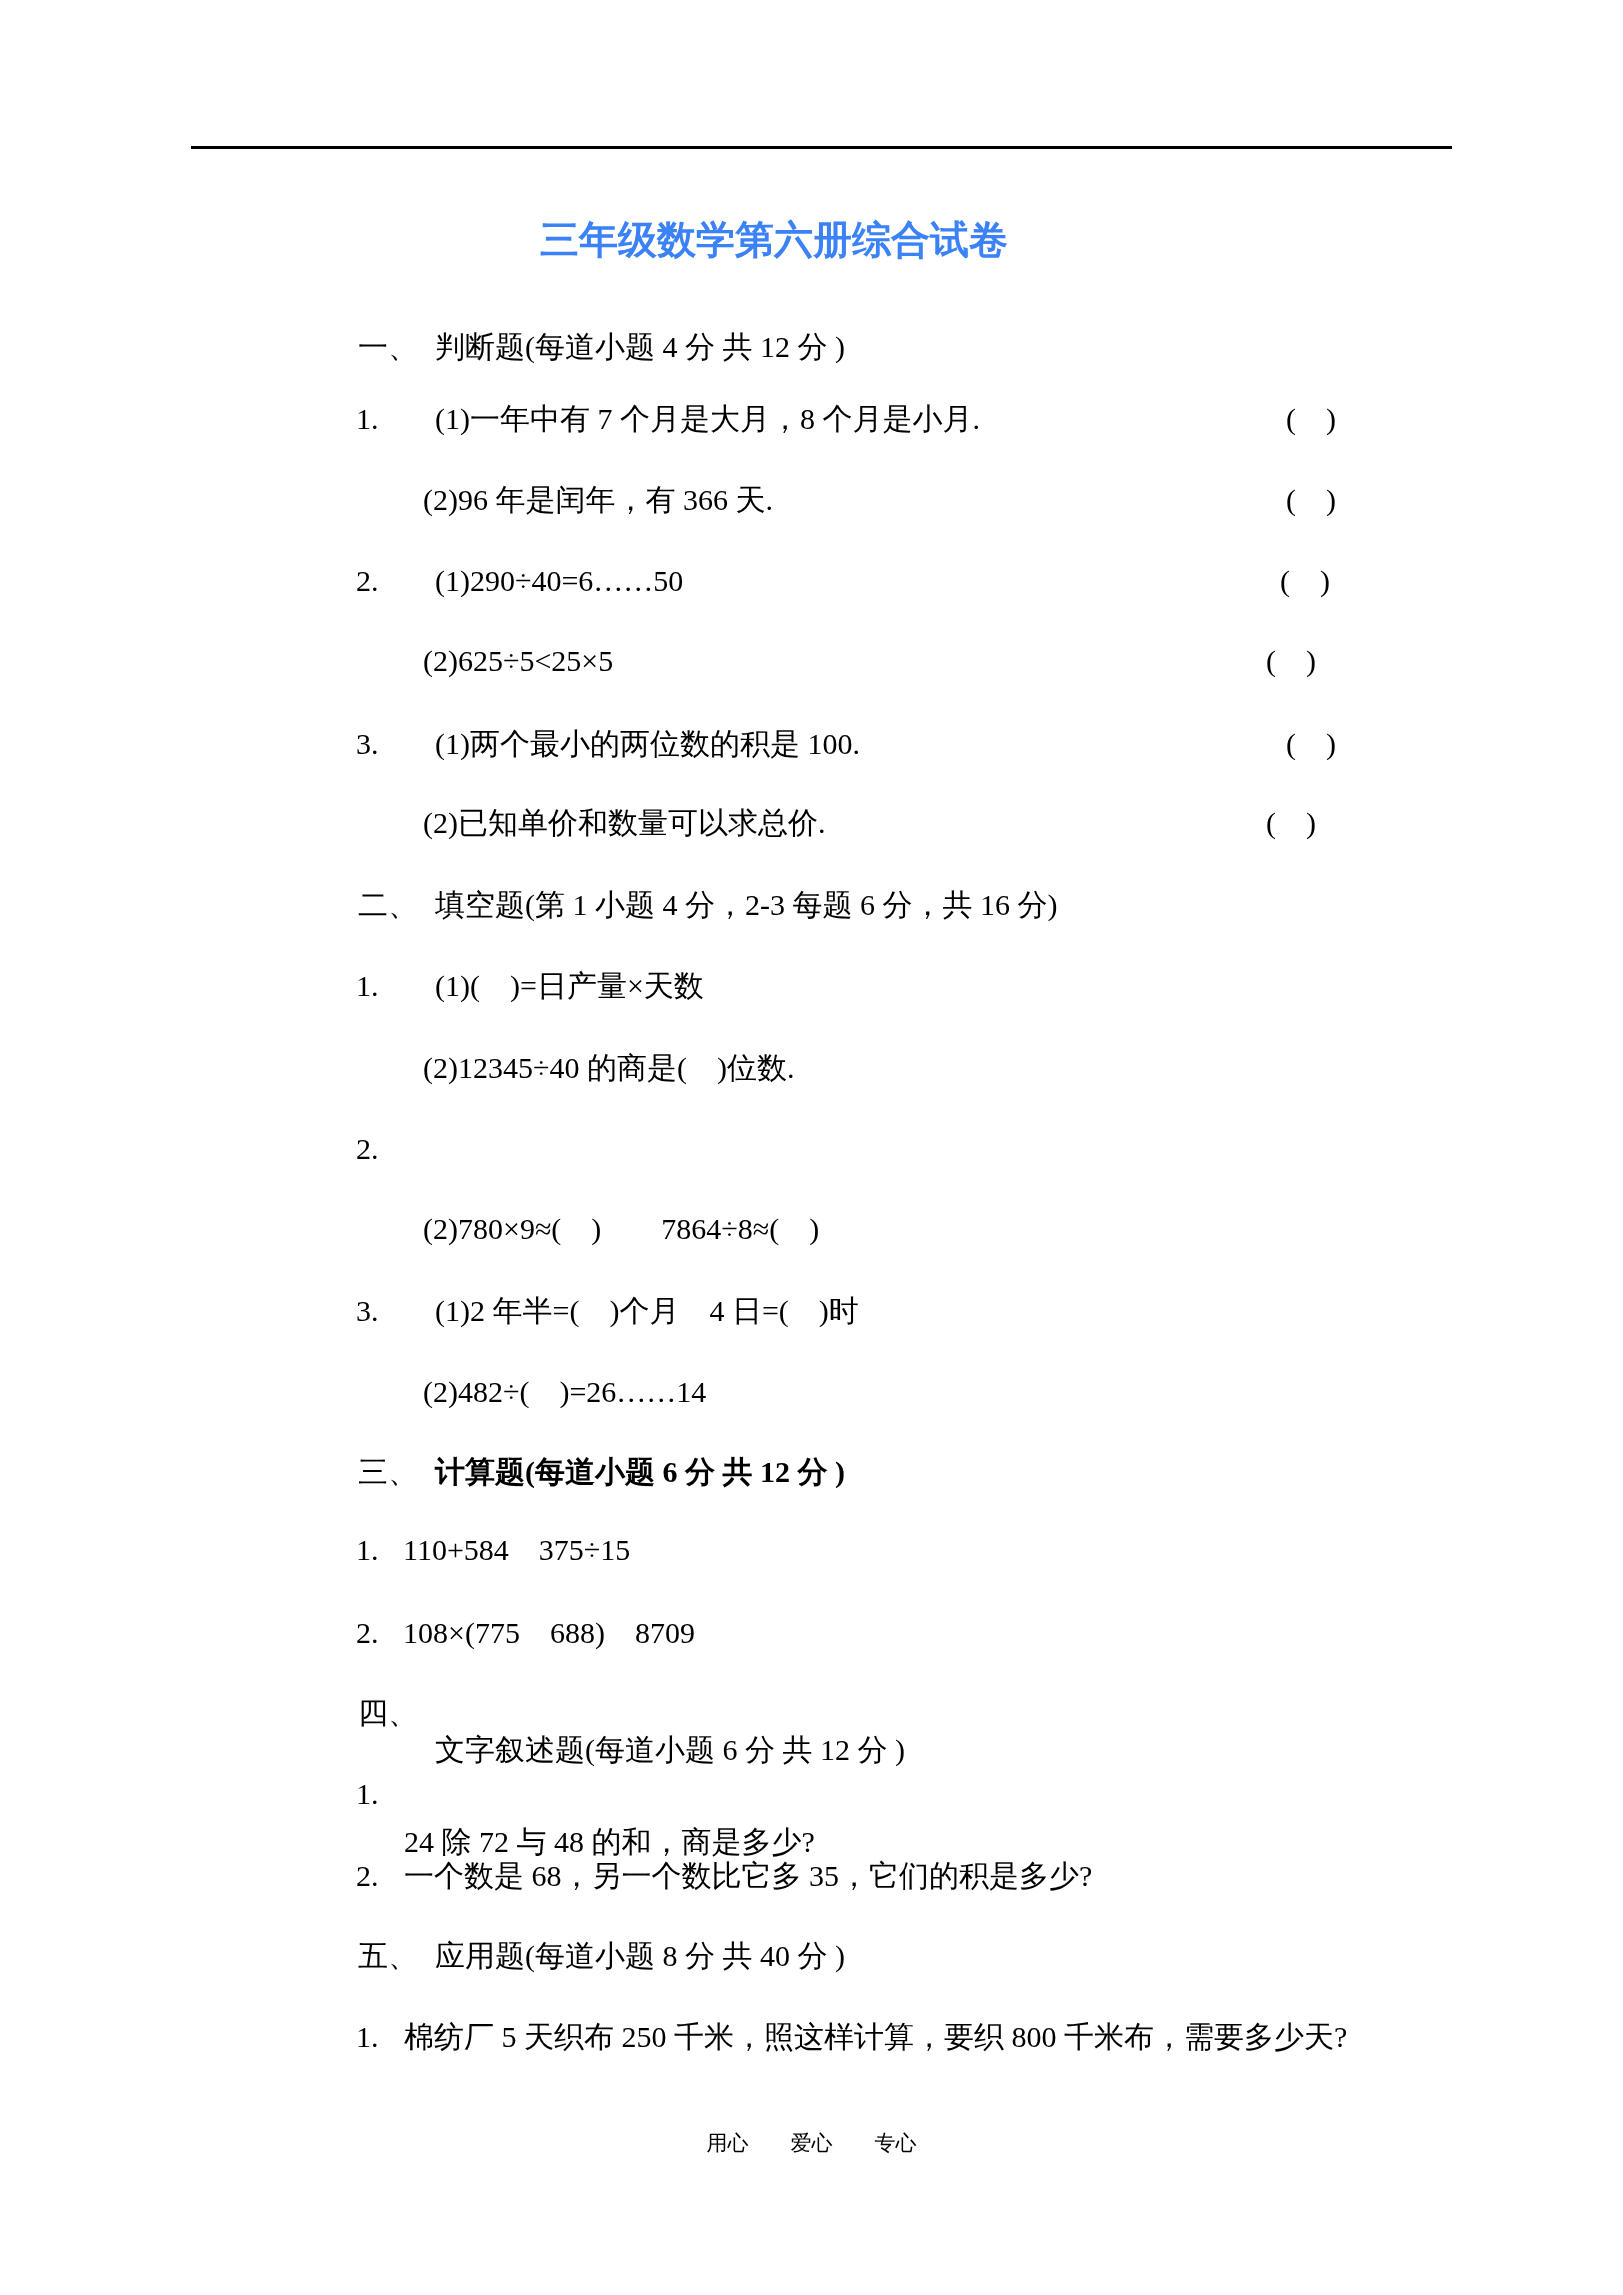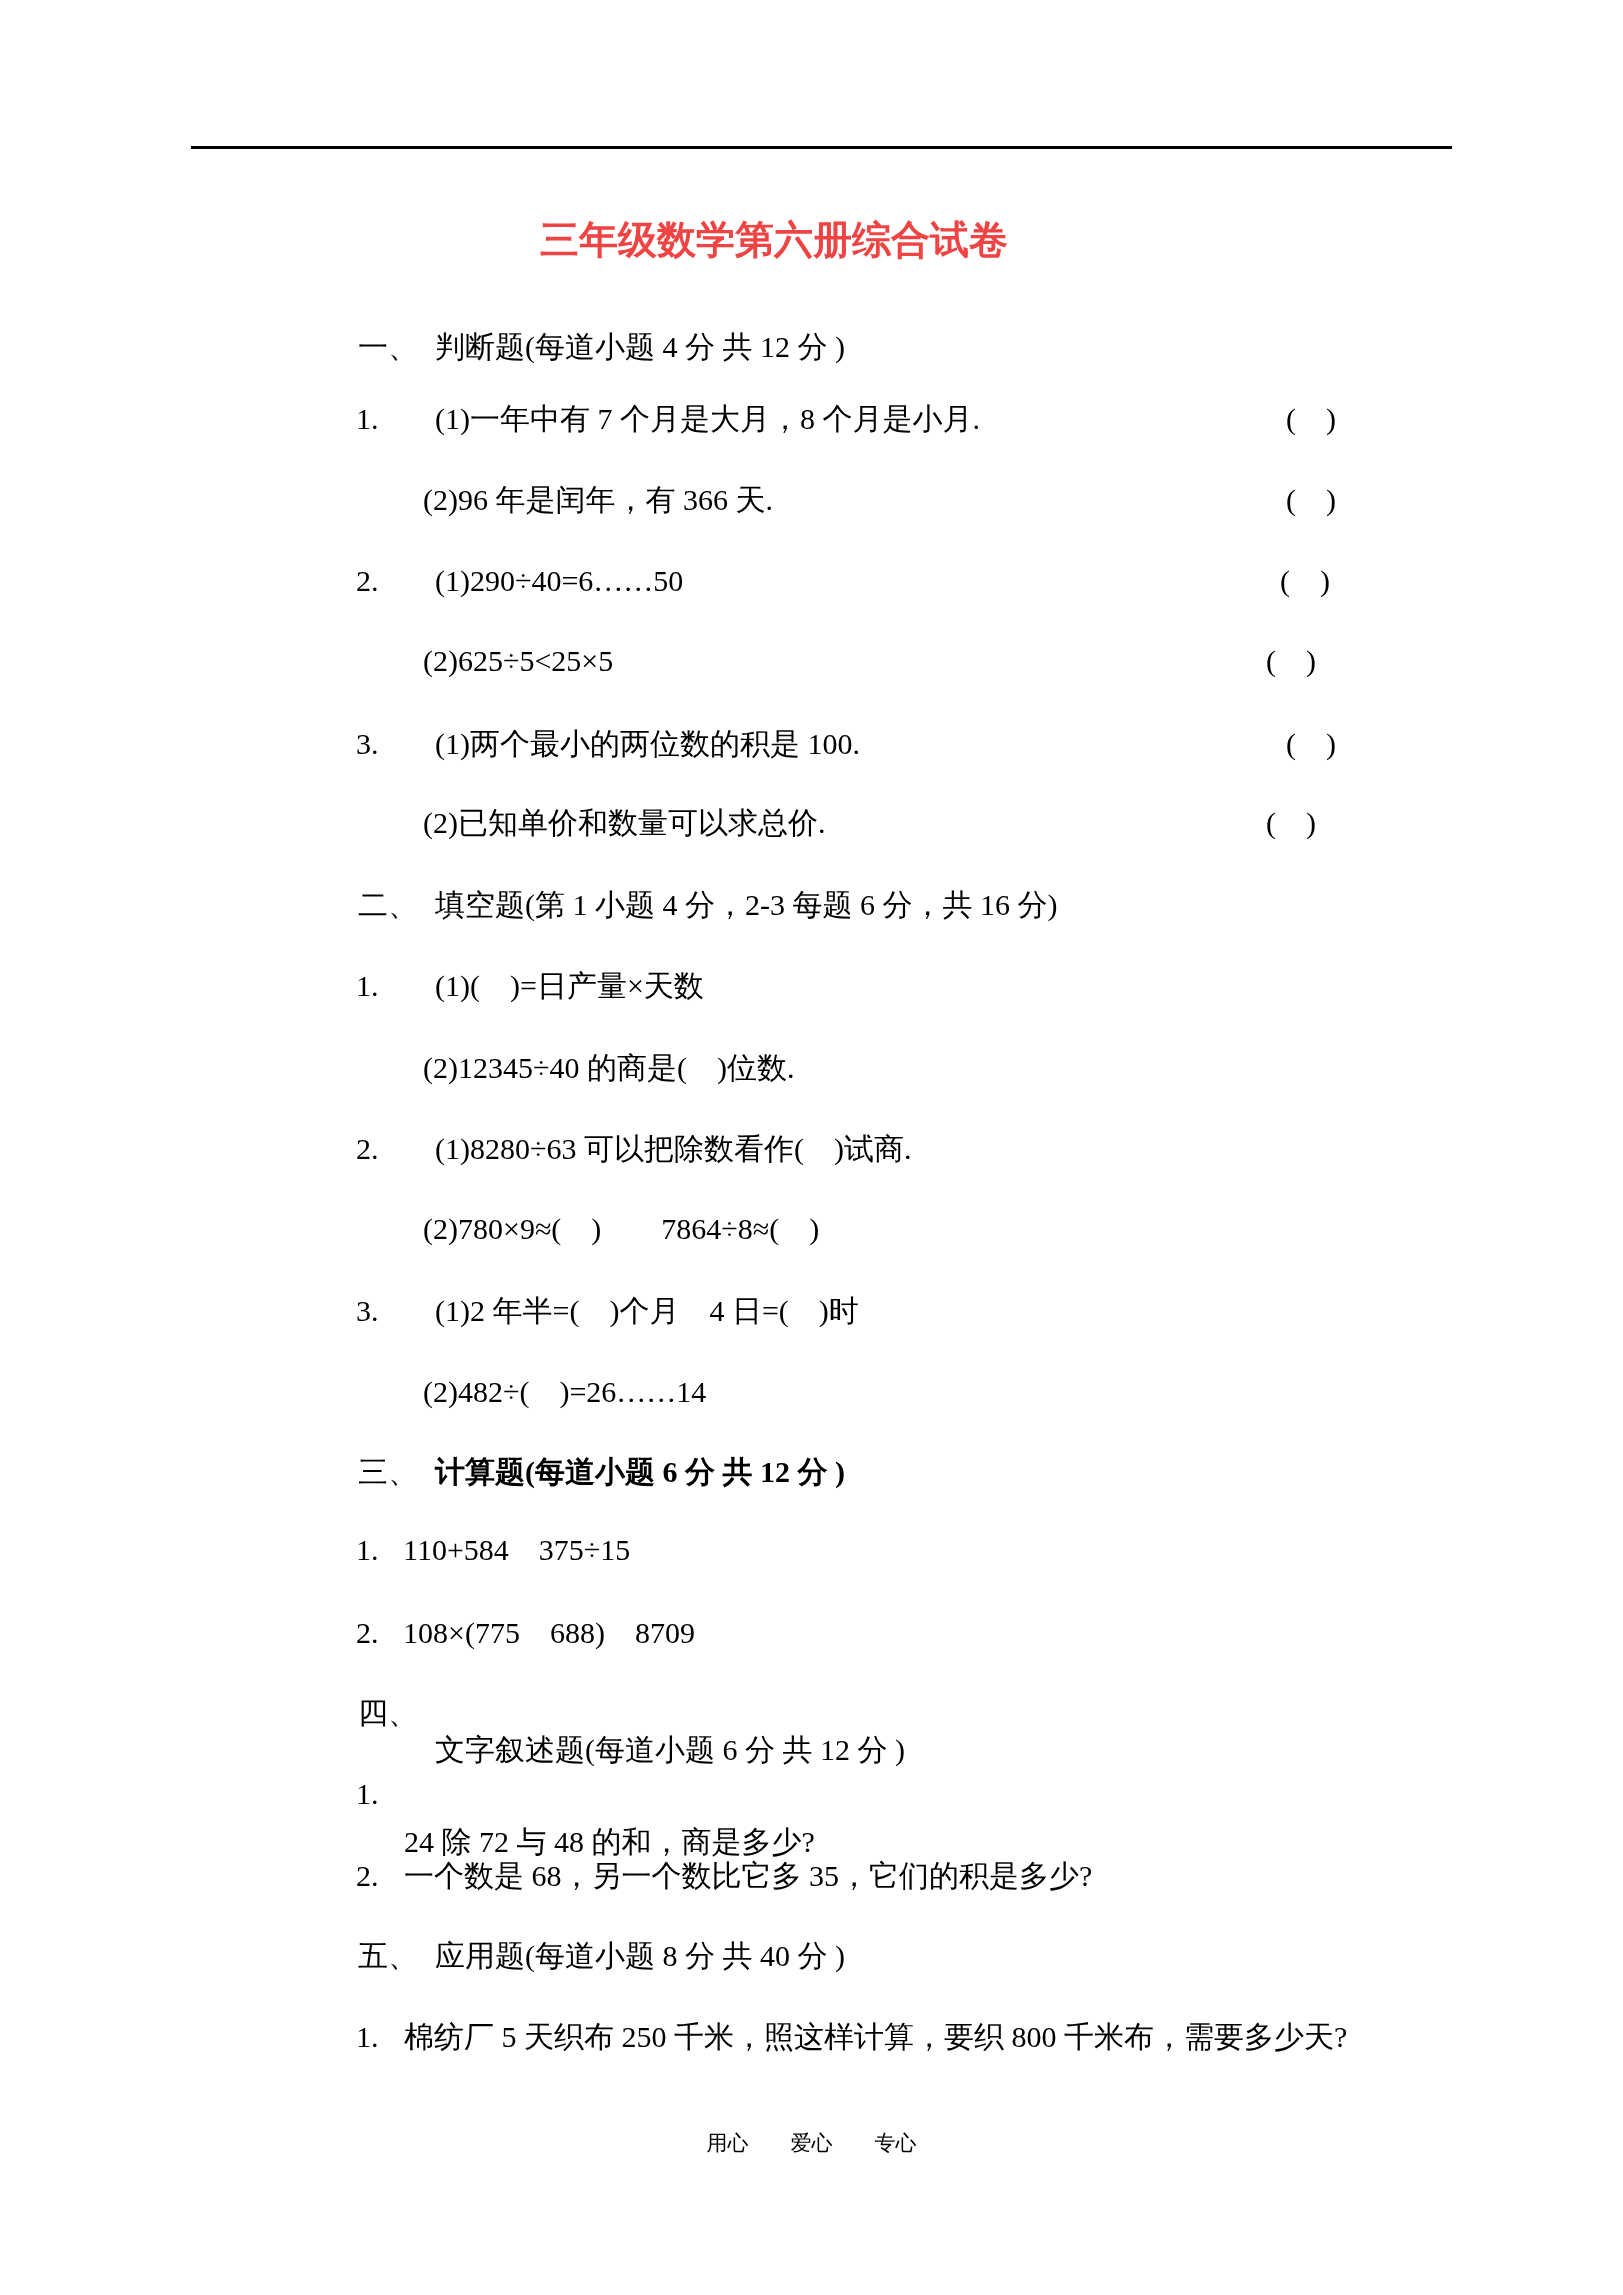--- a/index.html
+++ b/index.html
@@ -39,21 +39,21 @@
     white-space:pre;
   }
 </style>
 </head>
 <body>
 
 <div class="page">
 
   <div class="rule" style="left:191px;top:146px;width:1261px;height:3.4px;"></div>
 
-  <div class="doc-title" style="left:540px;top:219px;color:#ef4444;">三年级数学第六册综合试卷</div>
+  <div class="doc-title" style="left:540px;top:219px;color:#3b82f6;">三年级数学第六册综合试卷</div>
 
   <div class="ln" style="left:358px;top:330px;">一、</div>
   <div class="ln" style="left:435px;top:330px;">判断题(每道小题 4 分 共 12 分 )</div>
 
   <div class="ln" style="left:356px;top:402px;">1.</div>
   <div class="ln" style="left:435px;top:402px;">(1)一年中有 7 个月是大月，8 个月是小月.</div>
   <div class="ln" style="left:1286px;top:402px;">(　)</div>
 
   <div class="ln" style="left:423px;top:483px;">(2)96 年是闰年，有 366 天.</div>
   <div class="ln" style="left:1286px;top:483px;">(　)</div>
@@ -74,21 +74,20 @@
 
   <div class="ln" style="left:358px;top:888px;">二、</div>
   <div class="ln" style="left:435px;top:888px;">填空题(第 1 小题 4 分，2-3 每题 6 分，共 16 分)</div>
 
   <div class="ln" style="left:356px;top:969px;">1.</div>
   <div class="ln" style="left:435px;top:969px;">(1)(　)=日产量×天数</div>
 
   <div class="ln" style="left:423px;top:1051px;">(2)12345÷40 的商是(　)位数.</div>
 
   <div class="ln" style="left:356px;top:1132px;">2.</div>
-  <div class="ln" style="left:435px;top:1132px;">(1)8280÷63 可以把除数看作(　)试商.</div>
 
   <div class="ln" style="left:423px;top:1212px;">(2)780×9≈(　)　　7864÷8≈(　)</div>
 
   <div class="ln" style="left:356px;top:1294px;">3.</div>
   <div class="ln" style="left:435px;top:1294px;">(1)2 年半=(　)个月　4 日=(　)时</div>
 
   <div class="ln" style="left:423px;top:1375px;">(2)482÷(　)=26……14</div>
 
   <div class="ln" style="left:358px;top:1455px;">三、</div>
   <div class="ln" style="left:435px;top:1455px;font-weight:bold;">计算题(每道小题 6 分 共 12 分 )</div>

